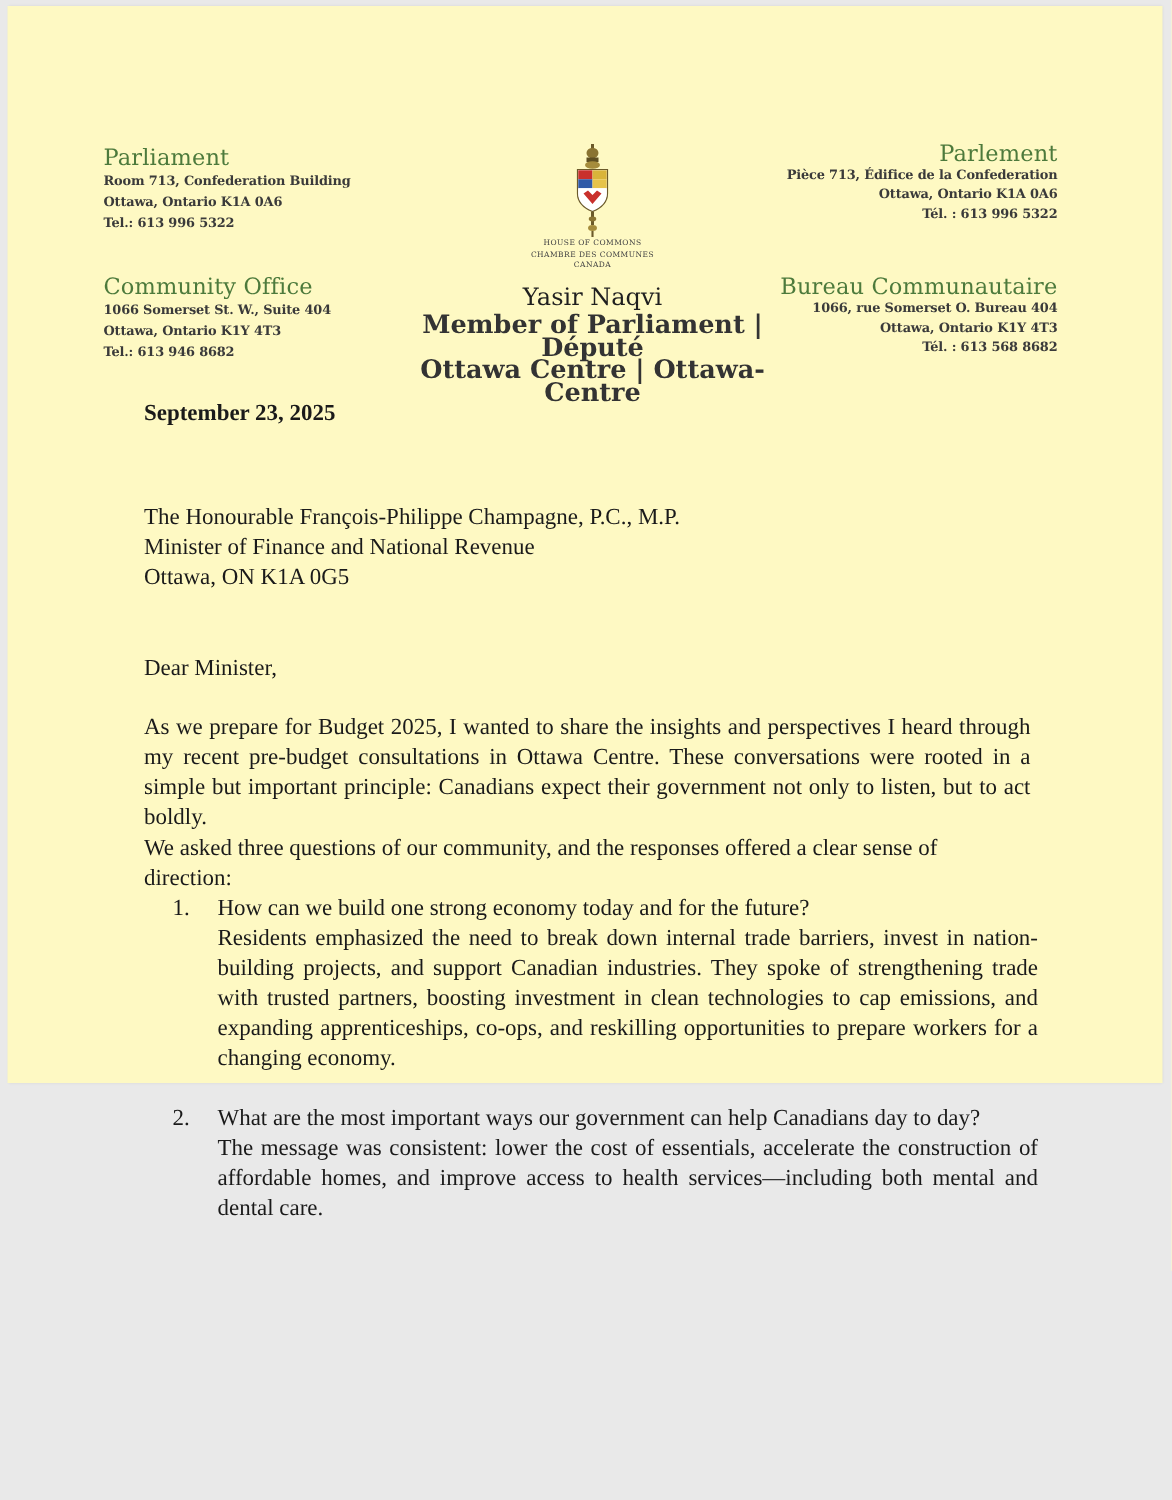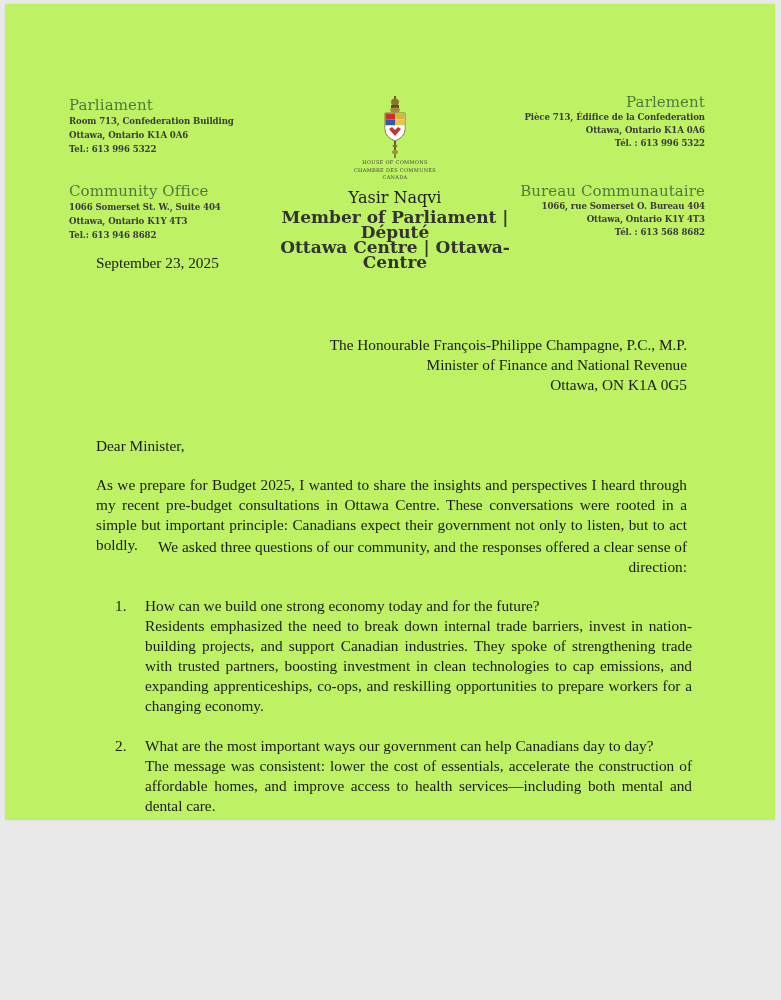--- a/index.html
+++ b/index.html
@@ -2,22 +2,22 @@
 <html><head>
   <meta charset="utf-8">
   <style>
     html, body { margin: 0; padding: 0; }
     body {
       width: 781px; height: 1000px; overflow: hidden;
       background: #e9e9e9;
       position: relative;
     }
     .page {
-      position: absolute; left: 5px; top: 4px; width: 770px; height: 816px;
-      background: #bef264;
+      position: absolute; left: 5px; top: 4px; width: 770px; height: 718px;
+      background: #fef9c3;
       box-shadow: 0 0 2px rgba(0,0,0,0.08);
     }
     .lh { position: absolute; font-family: "DejaVu Serif", serif; color: #333; }
     .lh .ttl { color: #4d7a3c; font-size: 15px; line-height: 18px; letter-spacing: 0.1px; }
     .lh .ln { font-size: 8.6px; line-height: 13px; font-weight: bold; color: #3a3a3a; letter-spacing: -0.1px; }
     .lh.right { text-align: right; }
     #parl-en { left: 64px; top: 92px; }
     #comm-en { left: 64px; top: 178px; }
     #parl-fr { right: 70px; top: 89px; }
     #comm-fr { right: 70px; top: 178px; }
@@ -103,33 +103,33 @@
       <rect x="12.3" y="58" width="1.4" height="4" fill="#6b5a2a"></rect>
     </svg>
     <div class="house-lbl">House of Commons</div>
     <div class="house-lbl">Chambre des communes</div>
     <div class="house-lbl">Canada</div>
     <div class="mp-name">Yasir Naqvi</div>
     <div class="mp-role">Member of Parliament | Député</div>
     <div class="mp-role">Ottawa Centre | Ottawa-Centre</div>
   </div>
 
-  <div class="body-text date" style="top:249px;">September 23, 2025</div>
+  <div class="body-text date" style="top:262px;font-weight:bold;">September 23, 2025</div>
 
-  <div class="body-text recipient" style="top:331px;text-align:right;">
+  <div class="body-text recipient" style="top:331px;">
     <div>The Honourable François-Philippe Champagne, P.C., M.P.</div>
     <div>Minister of Finance and National Revenue</div>
     <div>Ottawa, ON K1A 0G5</div>
   </div>
 
   <div class="body-text salutation" style="top:432px;">Dear Minister,</div>
 
   <div class="body-text para1" style="top:471px;">As we prepare for Budget 2025, I wanted to share the insights and perspectives I heard through my recent pre-budget consultations in Ottawa Centre. These conversations were rooted in a simple but important principle: Canadians expect their government not only to listen, but to act boldly.</div>
 
-  <div class="body-text para2" style="top:533px;text-align:right;">We asked three questions of our community, and the responses offered a clear sense of direction:</div>
+  <div class="body-text para2" style="top:552px;">We asked three questions of our community, and the responses offered a clear sense of direction:</div>
 
   <div class="q-list" style="top:592px;">
     <div class="q-item">
       <span class="q-num">1.</span>
       <span class="q-title">How can we build one strong economy today and for the future?</span>
       <span class="q-body">Residents emphasized the need to break down internal trade barriers, invest in nation-building projects, and support Canadian industries. They spoke of strengthening trade with trusted partners, boosting investment in clean technologies to cap emissions, and expanding apprenticeships, co-ops, and reskilling opportunities to prepare workers for a changing economy.</span>
     </div>
     <div class="q-item">
       <span class="q-num">2.</span>
       <span class="q-title">What are the most important ways our government can help Canadians day to day?</span>

